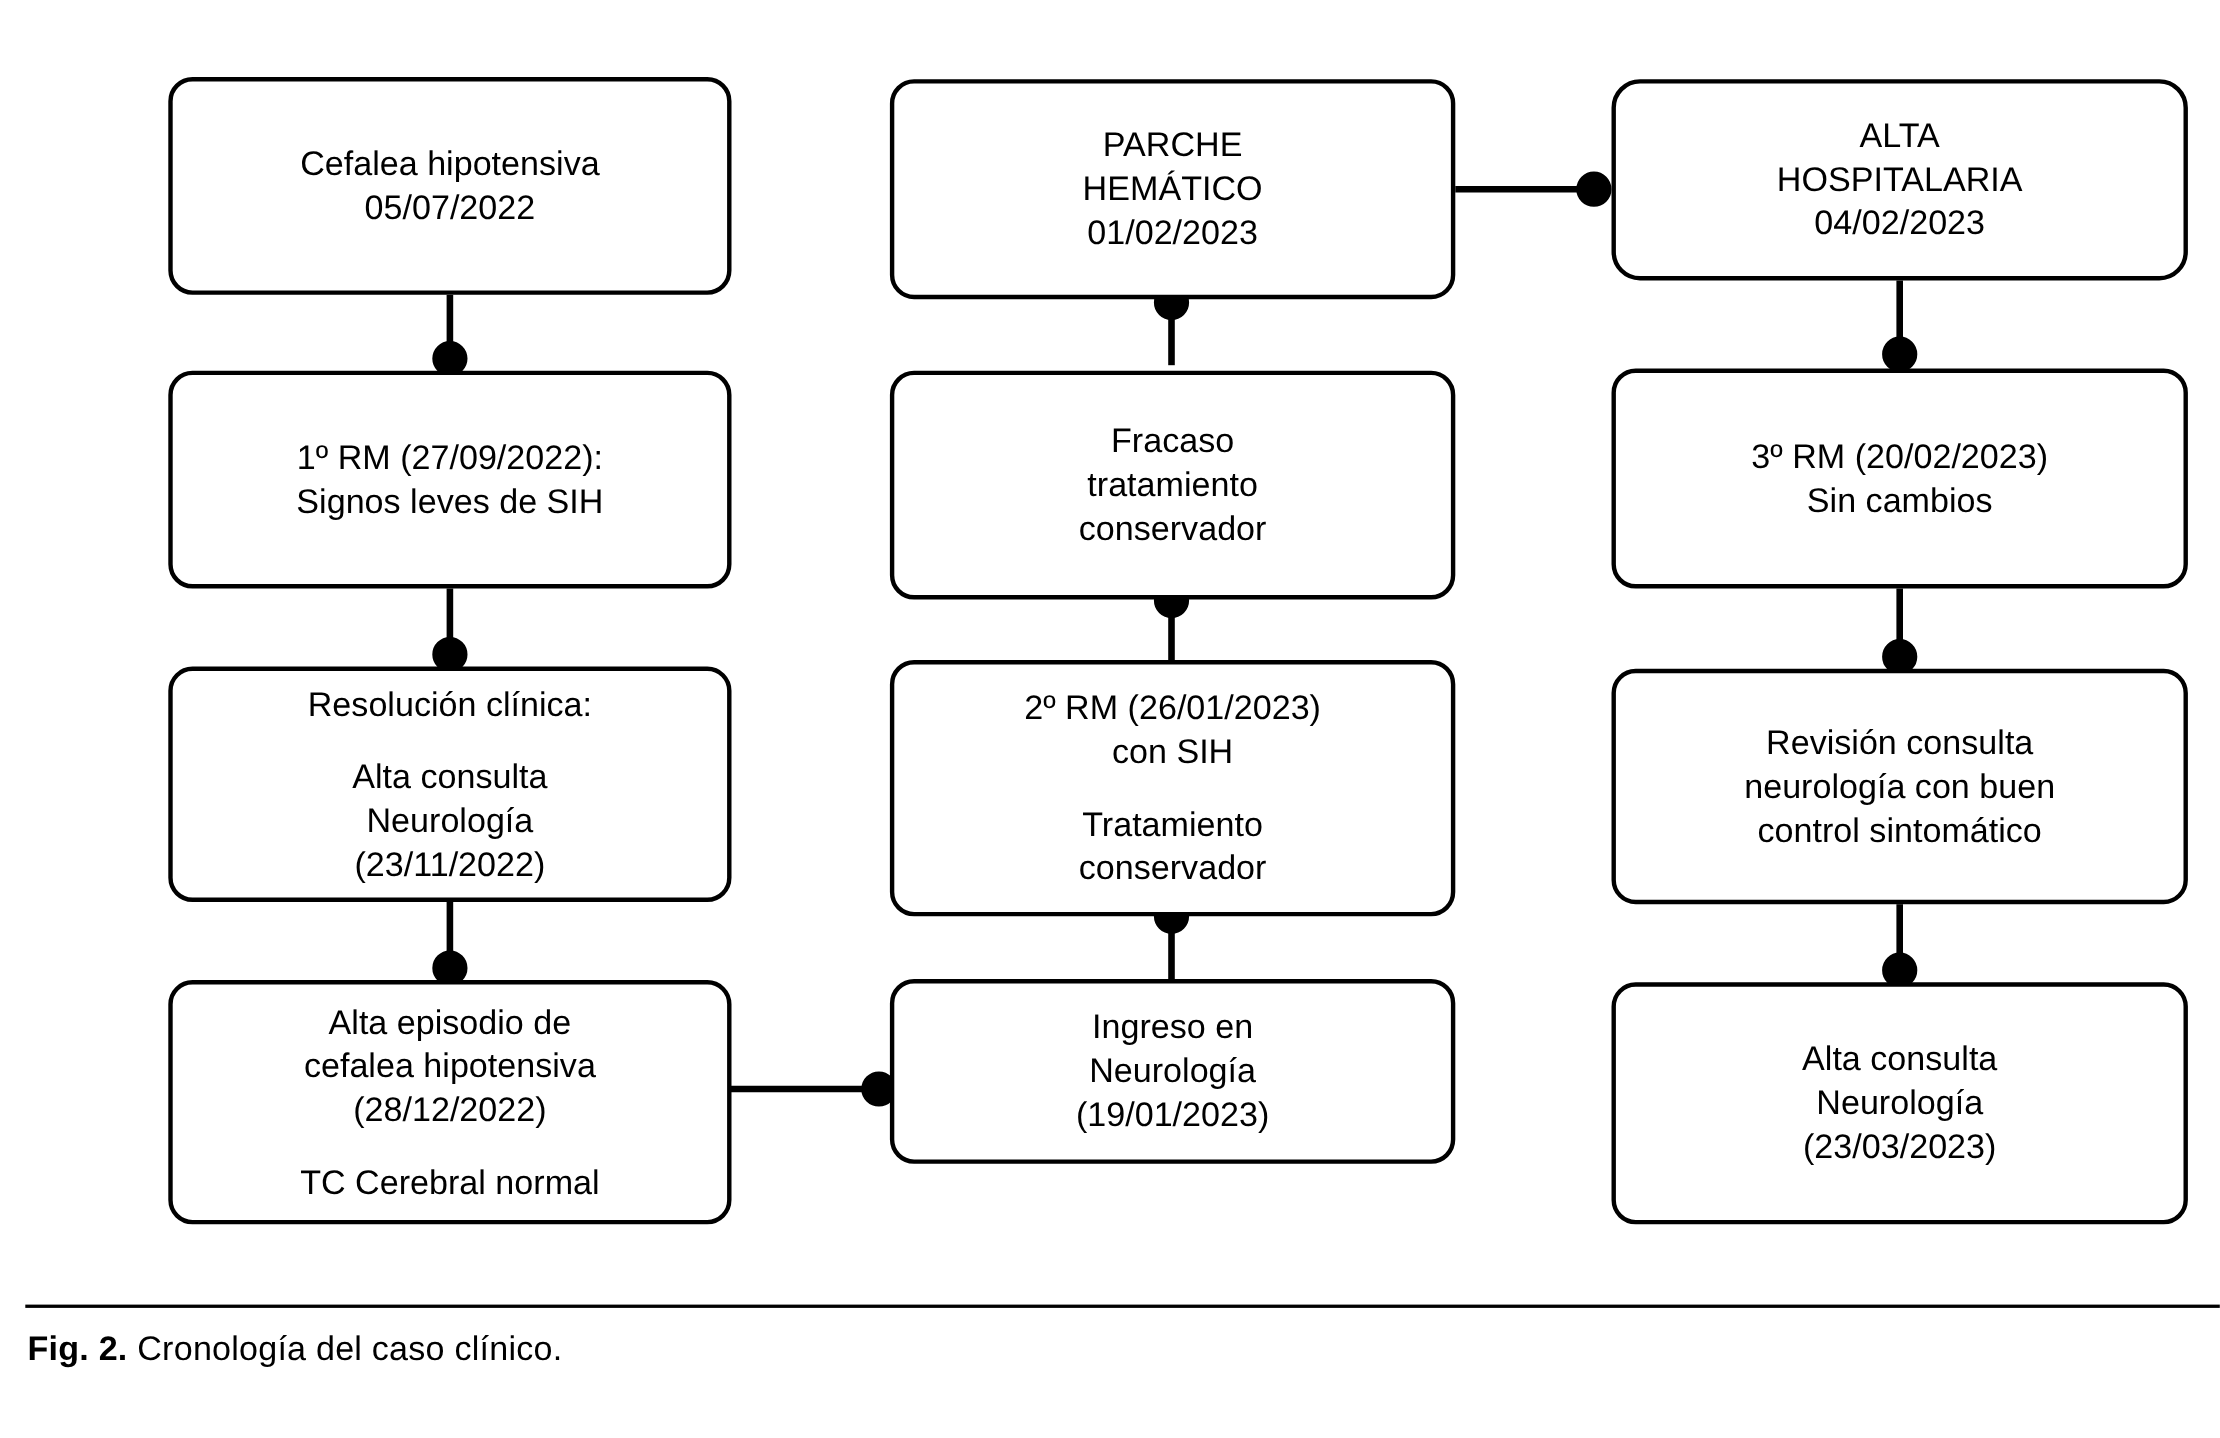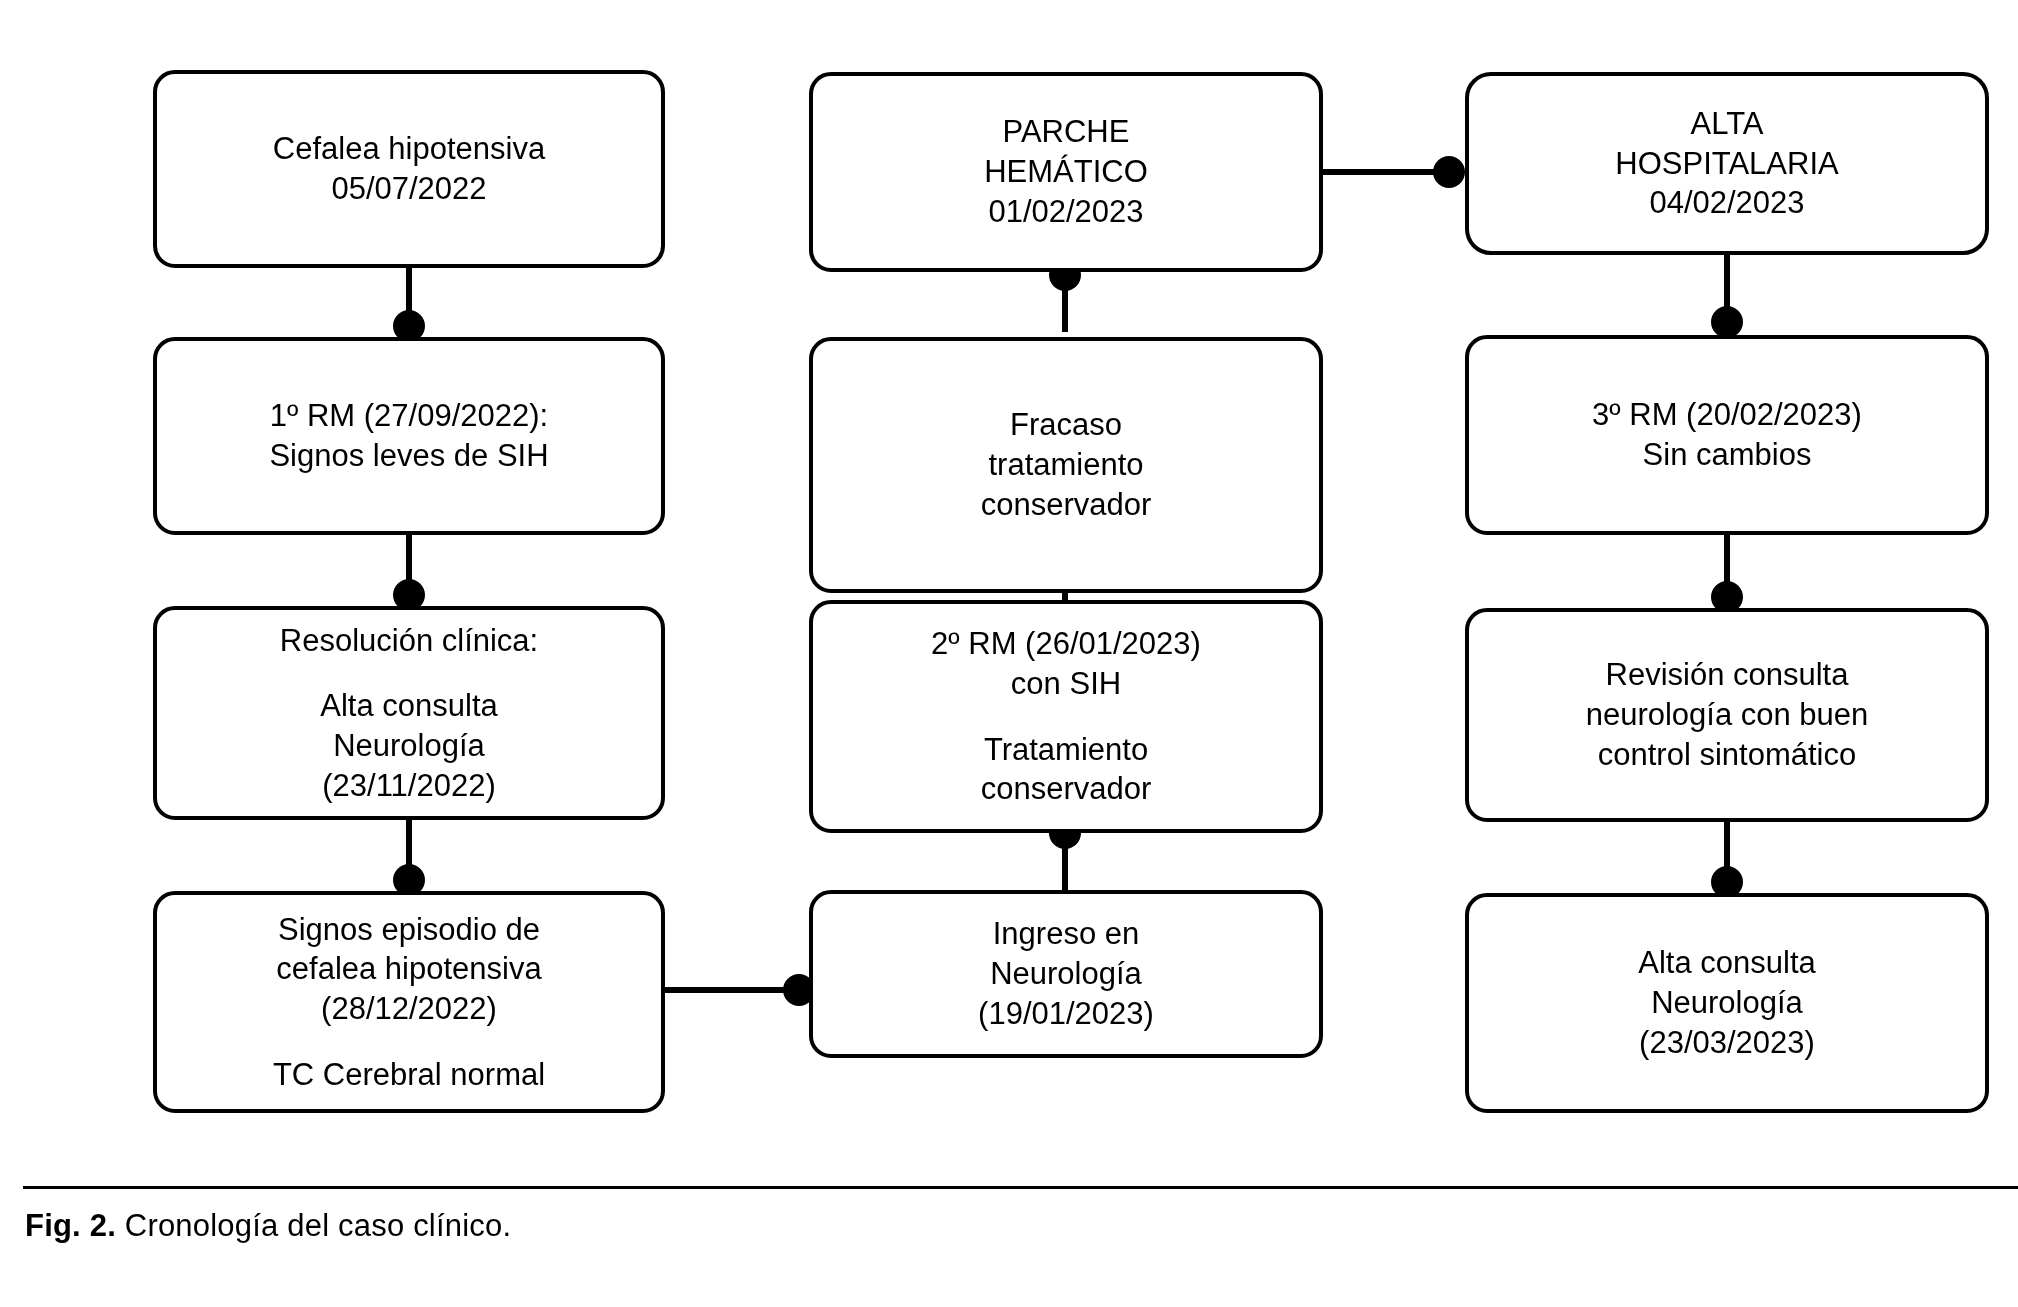--- a/index.html
+++ b/index.html
@@ -144,33 +144,33 @@
     </div>
 
     <div class="node" style="left:138px; top:606px; width:512px; height:214px;">
       <span class="line">Resolución clínica:</span>
       <span class="line gap-before">Alta consulta</span>
       <span class="line">Neurología</span>
       <span class="line">(23/11/2022)</span>
     </div>
 
     <div class="node" style="left:138px; top:891px; width:512px; height:222px;">
-      <span class="line">Signos episodio de</span>
+      <span class="line">Alta episodio de</span>
       <span class="line">cefalea hipotensiva</span>
       <span class="line">(28/12/2022)</span>
       <span class="line gap-before">TC Cerebral normal</span>
     </div>
 
     <div class="node" style="left:794px; top:72px; width:514px; height:200px;">
       <span class="line">PARCHE</span>
       <span class="line">HEMÁTICO</span>
       <span class="line">01/02/2023</span>
     </div>
 
-    <div class="node" style="left:794px; top:337px; width:514px; height:256px;">
+    <div class="node" style="left:794px; top:337px; width:514px; height:208px;">
       <span class="line">Fracaso</span>
       <span class="line">tratamiento</span>
       <span class="line">conservador</span>
     </div>
 
     <div class="node" style="left:794px; top:600px; width:514px; height:233px;">
       <span class="line">2º RM (26/01/2023)</span>
       <span class="line">con SIH</span>
       <span class="line gap-before">Tratamiento</span>
       <span class="line">conservador</span>

